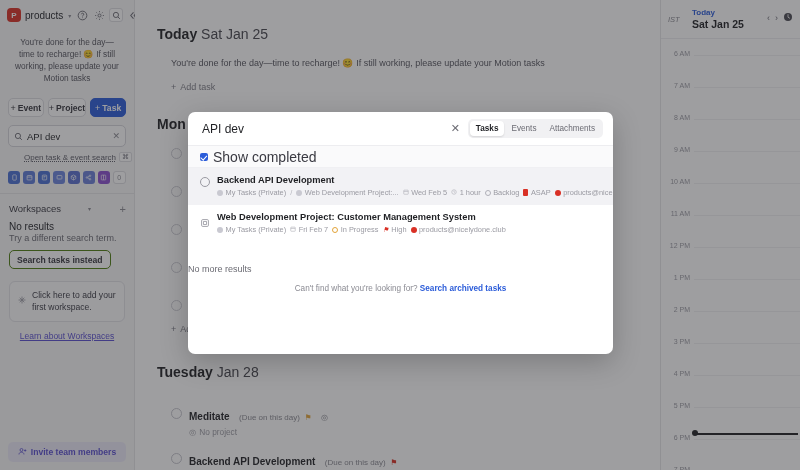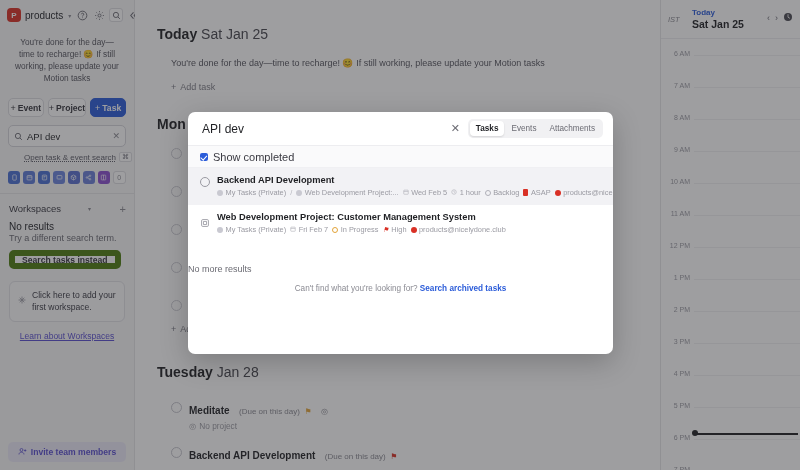--- a/index.html
+++ b/index.html
@@ -99,21 +99,21 @@
     display: flex; align-items: center; padding: 9px 8px 4px 9px; gap: 23px;
   }
   .ws-header-label { font-size: 9.5px; color: #3a3a42; font-weight: 500; }
   .ws-header .caret2 { font-size: 6px; color: #8a8a92; margin-left: 4px; }
   .ws-add { margin-left: auto; font-size: 11px; color: #8a8a92; line-height: 10px; }
 
   .noresults { padding: 3px 9px 0 9px; }
   .nr-title { font-size: 10px; color: #1f2024; font-weight: 400; }
   .nr-sub { font-size: 9px; color: #6b6b73; margin-top: 1px; }
   .nr-btn {
-    margin: 7px 9px 0 9px; height: 19px; border: 6px solid #4d7c0f; border-radius: 5px;
+    margin: 7px 9px 0 9px; height: 19px; border: 1px solid #4d7c0f; border-radius: 5px;
     background: #fff; font-size: 8.6px; font-weight: 600; color: #35353c;
     display: inline-flex; align-items: center; justify-content: center; padding: 0 7px;
     width: fit-content;
   }
 
   .ws-cta {
     margin: 12px 9px 0 9px; border: 1px solid #e2e2e6; border-radius: 6px;
     background: #fbfbfc; padding: 8px 7px; display: flex; gap: 5px; align-items: flex-start;
   }
   .ws-cta-txt { font-size: 8.6px; color: #3a3a42; line-height: 1.35; }
@@ -138,21 +138,21 @@
   .day-head { font-size: 14px; color: #1f2024; margin-bottom: 14px; }
   .day-head b { font-weight: 700; }
   .day-head span { font-weight: 400; color: #45454d; }
   .day-msg { font-size: 9px; color: #55555e; margin: 16px 0 14px 14px; }
   .addtask {
     font-size: 9px; color: #7d7d86; margin: 6px 0 0 14px;
     display: flex; align-items: center; gap: 4px;
   }
   .ghost-row { display: flex; align-items: center; gap: 8px; margin: 12px 0 0 14px; height: 14px; }
   .ghost-circle { width: 11px; height: 11px; border-radius: 50%; border: 1px solid #cfcfd6; flex:0 0 11px;}
-  .task-row { display: flex; align-items: flex-start; gap: 7px; margin: 20px 0 0 14px; }
+  .task-row { display: flex; align-items: flex-start; gap: 7px; margin: 26px 0 0 14px; }
   .t-circle { width: 11px; height: 11px; border-radius: 50%; border: 1.2px solid #c4c4cc; margin-top: 2px; flex:0 0 11px;}
   .t-title { font-size: 10px; font-weight: 700; color: #1f2024; }
   .t-meta { font-size: 8px; color: #8a8a92; margin-left: 5px; font-weight: 400;}
   .t-sub { font-size: 8.3px; color: #9a9aa2; margin-top: 3px; display:flex; align-items:center; gap:3px;}
   .flag-y { color: #e2a43a; font-size: 8px; }
   .flag-r { color: #d93025; font-size: 8px; }
 
   
   .cal {
     width: 140px; flex: 0 0 140px; height: 470px;
@@ -199,21 +199,21 @@
 
   .showrow {
     height: 22px; display: flex; align-items: center; gap: 5px; padding: 0 12px;
     background: #fafafb; border-bottom: 1px solid #f0f0f3; flex: 0 0 22px;
   }
   .cb { width: 8px; height: 8px; border-radius: 2px; background: #2b5cd9; position: relative; flex:0 0 8px;}
   .cb::after {
     content: ""; position: absolute; left: 2px; top: 1px; width: 2.5px; height: 4.5px;
     border: solid #fff; border-width: 0 1.3px 1.3px 0; transform: rotate(42deg);
   }
-  .showrow .lab { font-size: 11px; color: #3a3a42; }
+  .showrow .lab { font-size: 14px; color: #3a3a42; }
 
   .results { flex: 1; overflow: hidden; }
   .res-item { padding: 7px 12px 8px 12px; display: flex; gap: 7px; align-items: flex-start; }
   .res-item.sel { background: #f2f2f5; }
   .res-circle { width: 10px; height: 10px; border-radius: 50%; border: 1.2px solid #9a9aa2; margin-top: 1.5px; flex:0 0 10px;}
   .res-proj-ic { width: 10px; height: 10px; margin-top: 1.5px; flex:0 0 10px; color:#9a9aa2;}
   .res-title { font-size: 9.3px; font-weight: 700; color: #1f2024; }
   .res-meta { display: flex; align-items: center; flex-wrap: nowrap; gap: 4px; margin-top: 3px; }
   .mchip { display: inline-flex; align-items: center; gap: 2.5px; font-size: 7.4px; color: #9a9aa2; white-space: nowrap; }
   .mdot { width: 6px; height: 6px; border-radius: 50%; background: #c9c9d1; display:inline-block;}

